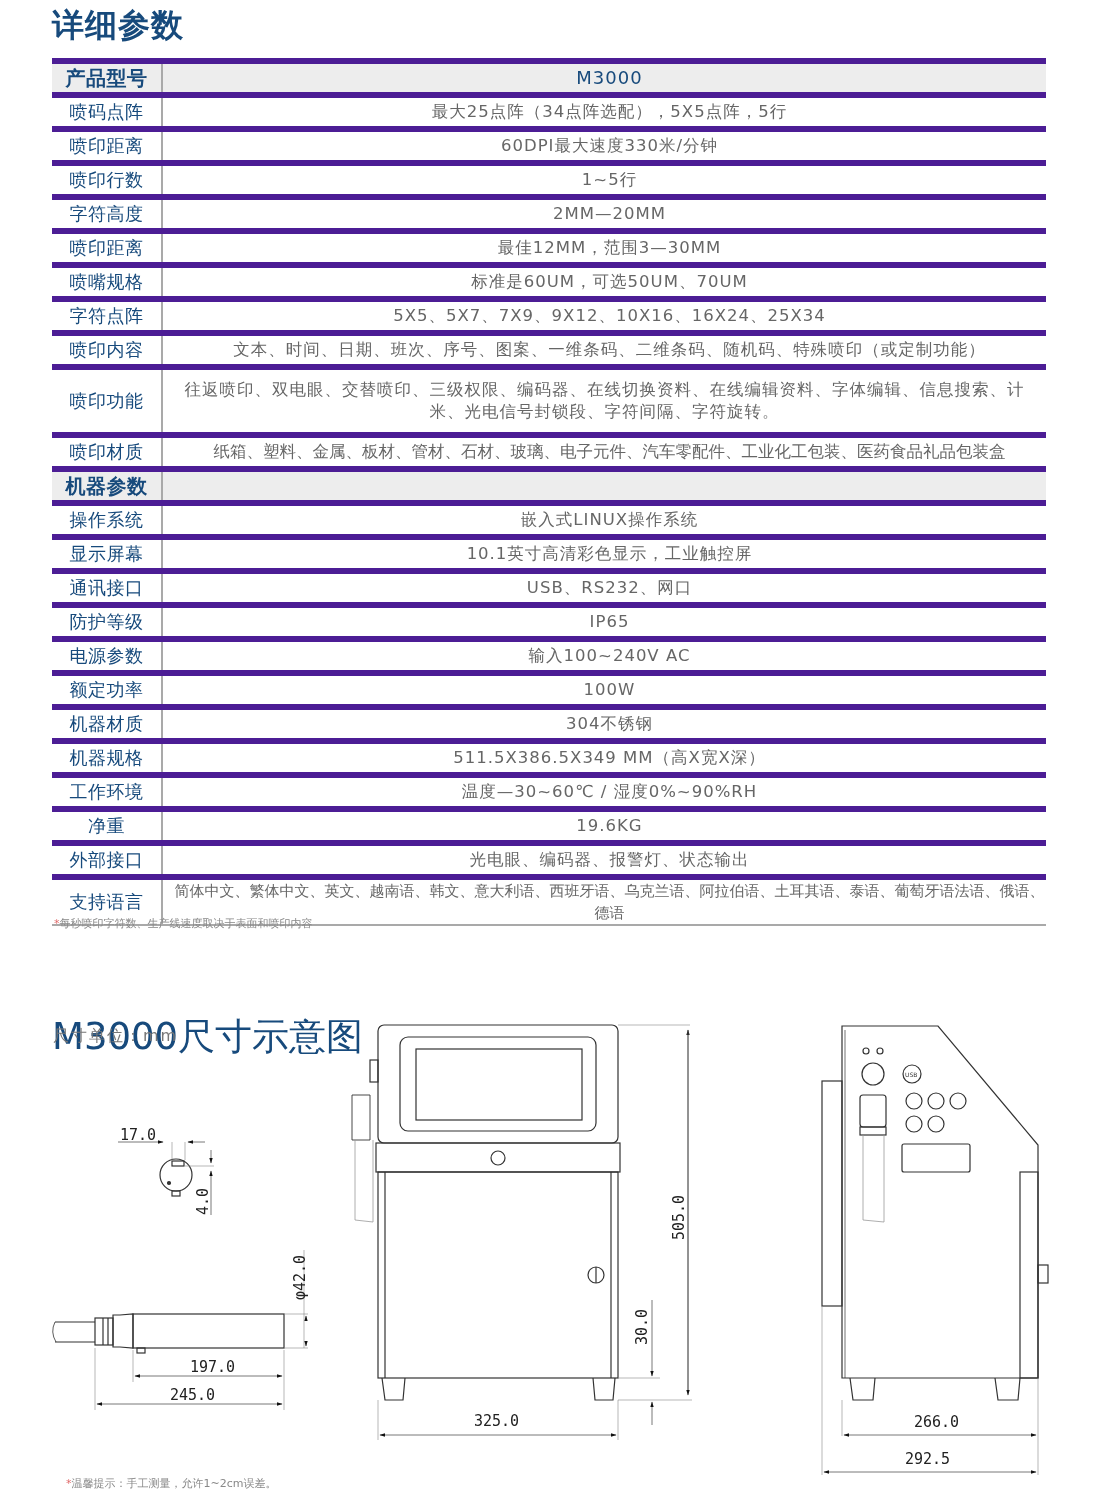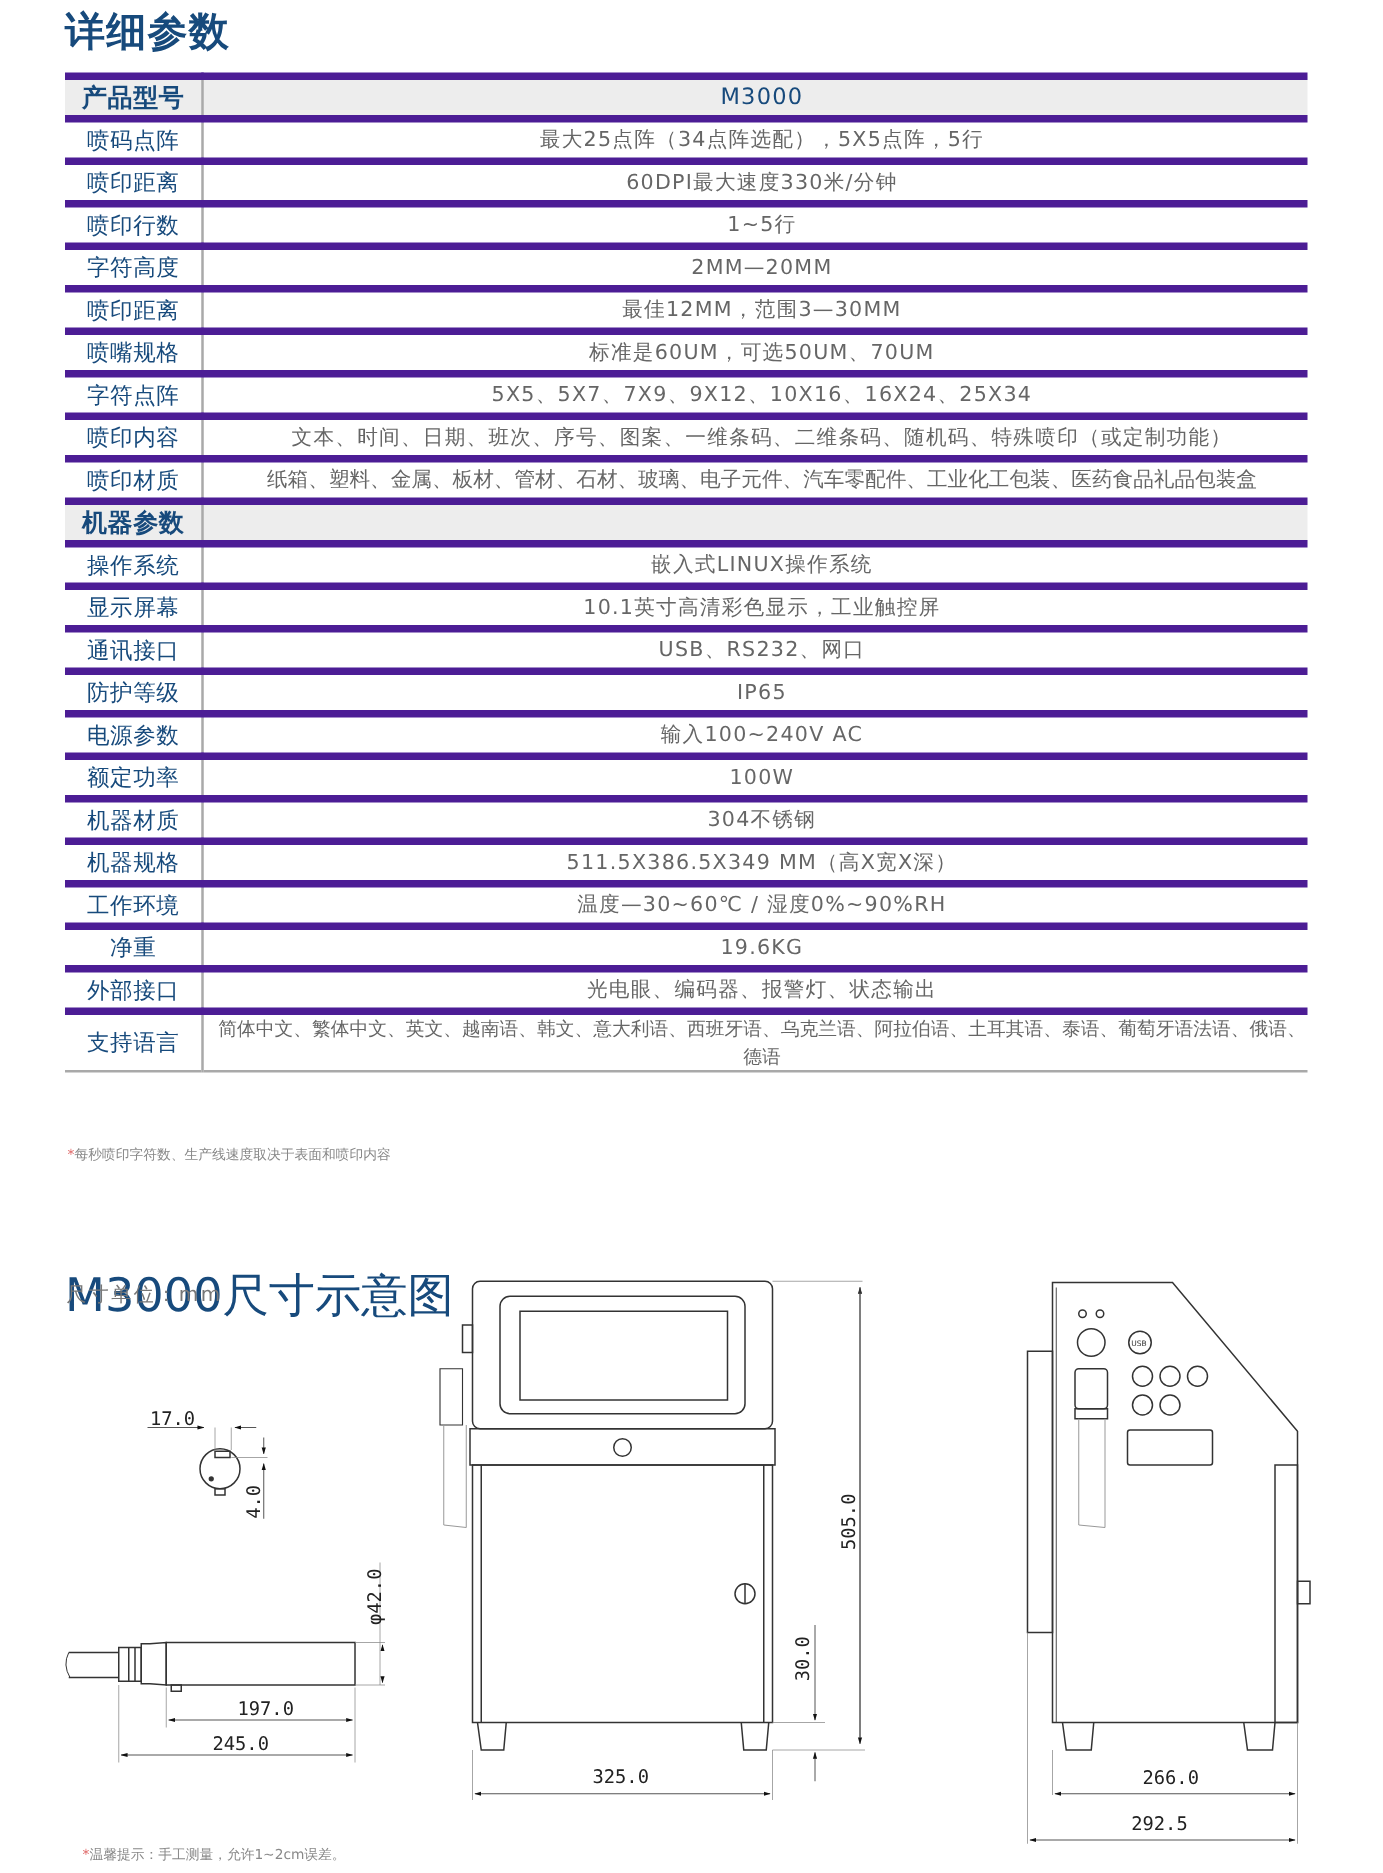--- a/index.html
+++ b/index.html
@@ -82,20 +82,24 @@
         <td class="k">喷嘴规格</td>
         <td class="v">标准是60UM，可选50UM、70UM</td>
       </tr>
     <tr>
         <td class="k">字符点阵</td>
         <td class="v">5X5、5X7、7X9、9X12、10X16、16X24、25X34</td>
       </tr>
     <tr>
         <td class="k">喷印内容</td>
         <td class="v">文本、时间、日期、班次、序号、图案、一维条码、二维条码、随机码、特殊喷印（或定制功能）</td>
+      </tr>
+    <tr class="tall">
+        <td class="k">喷印功能</td>
+        <td class="v" style="padding-right:10px">往返喷印、双电眼、交替喷印、三级权限、编码器、在线切换资料、在线编辑资料、字体编辑、信息搜索、计米、光电信号封锁段、字符间隔、字符旋转。</td>
       </tr>
     <tr>
         <td class="k">喷印材质</td>
         <td class="v" style="letter-spacing:0">纸箱、塑料、金属、板材、管材、石材、玻璃、电子元件、汽车零配件、工业化工包装、医药食品礼品包装盒</td>
       </tr>
     <tr class="section">
       <td class="k">机器参数</td>
       <td class="v"></td>
     </tr>
     <tr>

